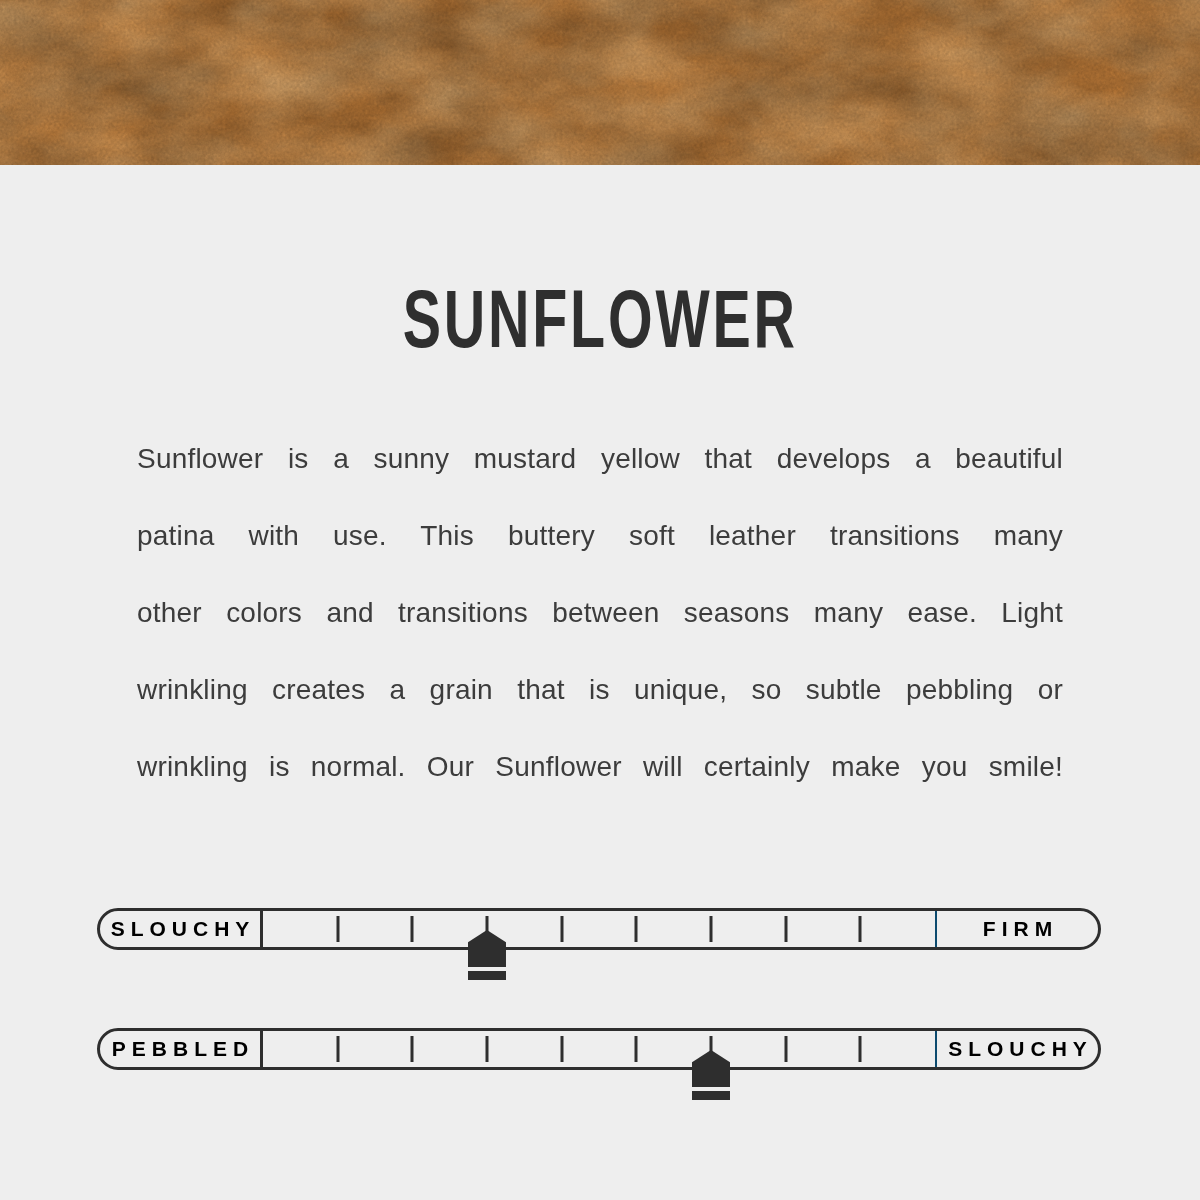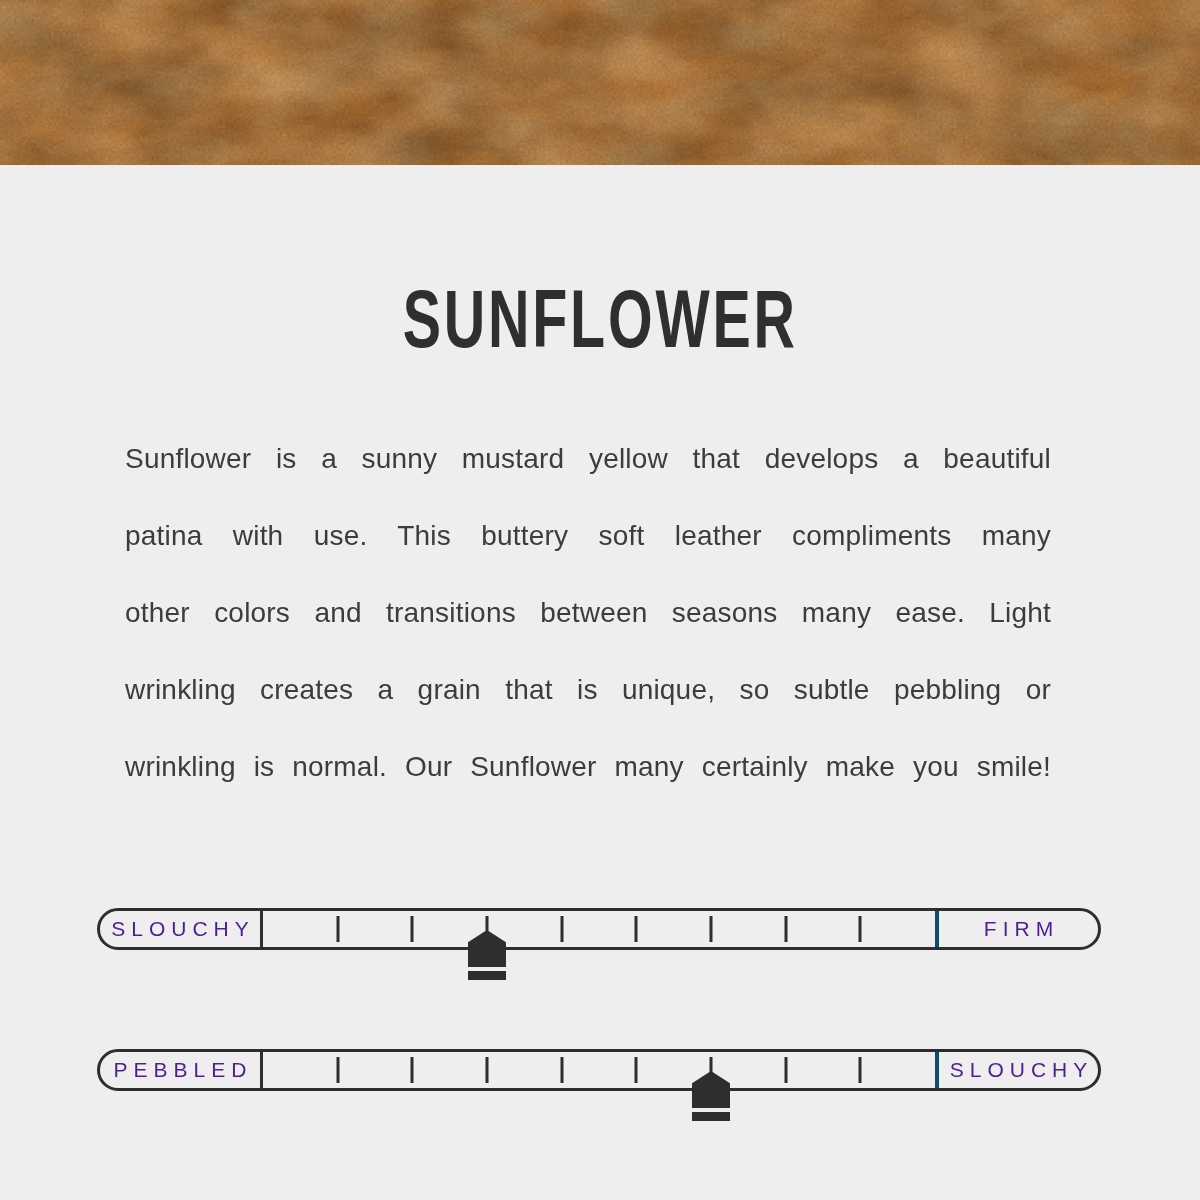--- a/index.html
+++ b/index.html
@@ -42,21 +42,21 @@
   }
   .title-inner {
     display: inline-block;
     transform: scaleX(0.70);
     transform-origin: 50% 50%;
   }
 
   
   .description {
     position: absolute;
-    left: 125px;
+    left: 137px;
     top: 420px;
     width: 926px;
     color: #3c3c3c;
     font-size: 28px;
     letter-spacing: 0.2px;
   }
   .description .line {
     margin: 0;
     height: 77px;
     line-height: 77px;
@@ -71,36 +71,36 @@
     position: absolute;
     left: 97px;
     width: 1004px;
     height: 42px;
     box-sizing: border-box;
     border: 3px solid #2e2e2e;
     border-radius: 21px;
     display: flex;
   }
   .slider-one { top: 908px; }
-  .slider-two { top: 1049px; }
+  .slider-two { top: 1028px; }
   .slider-section {
     width: 163px;
     box-sizing: border-box;
     display: flex;
     align-items: center;
     justify-content: center;
     font-size: 21px;
-    font-weight: 400;
+    font-weight: 700;
     letter-spacing: 6px;
-    color: #4c1d95;
+    color: #000000;
     white-space: nowrap;
   }
   .slider-section span { padding-left: 6px; }
   .slider-section.left  { border-right: 3px solid #2e2e2e; }
-  .slider-section.right { border-left: 4px solid #0c4a6e; }
+  .slider-section.right { border-left: 2px solid #0c4a6e; }
   .slider-track { flex: 1; position: relative; }
   .tick {
     position: absolute;
     top: 50%;
     transform: translate(-50%, -50%);
     width: 3px;
     height: 26px;
     background: #2e2e2e;
   }
   .marker {
@@ -148,24 +148,24 @@
       <rect width="1200" height="165" filter="url(#mottleDark)" opacity="0.30"></rect>
       <rect width="1200" height="165" filter="url(#mottleLight)" opacity="0.40"></rect>
       <rect width="1200" height="165" filter="url(#fineGrain)" opacity="0.22"></rect>
     </svg>
   </div>
 
   <h1 class="title"><span class="title-inner">SUNFLOWER</span></h1>
 
   <div class="description">
     <p class="line">Sunflower is a sunny mustard yellow that develops a beautiful</p>
-    <p class="line">patina with use. This buttery soft leather compliments many</p>
+    <p class="line">patina with use. This buttery soft leather transitions many</p>
     <p class="line">other colors and transitions between seasons many ease. Light</p>
     <p class="line">wrinkling creates a grain that is unique, so subtle pebbling or</p>
-    <p class="line">wrinkling is normal. Our Sunflower many certainly make you smile!</p>
+    <p class="line">wrinkling is normal. Our Sunflower will certainly make you smile!</p>
   </div>
 
   <div class="slider slider-one">
     <div class="slider-section left">
       <span>SLOUCHY</span>
     </div>
     <div class="slider-track">
         <div class="tick" style="left: 11.1111%;"></div>
         <div class="tick" style="left: 22.2222%;"></div>
         <div class="tick" style="left: 33.3333%;"></div>

